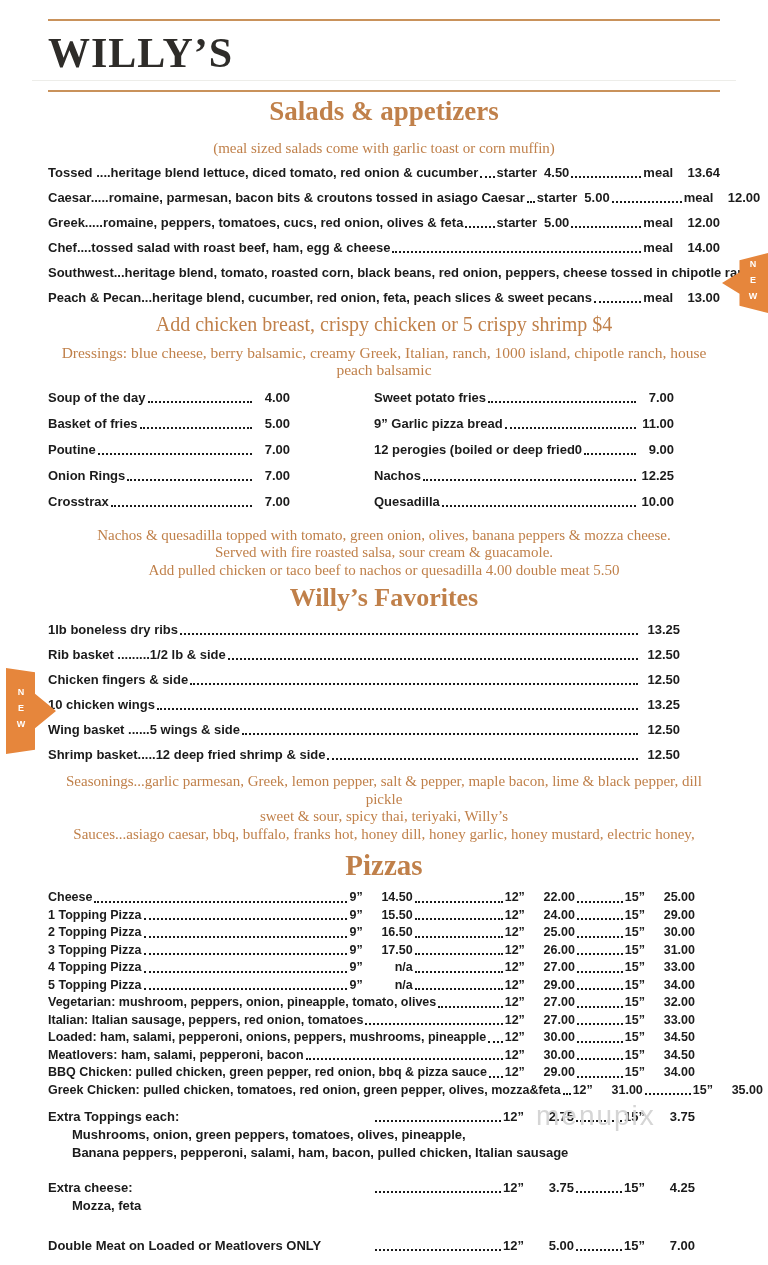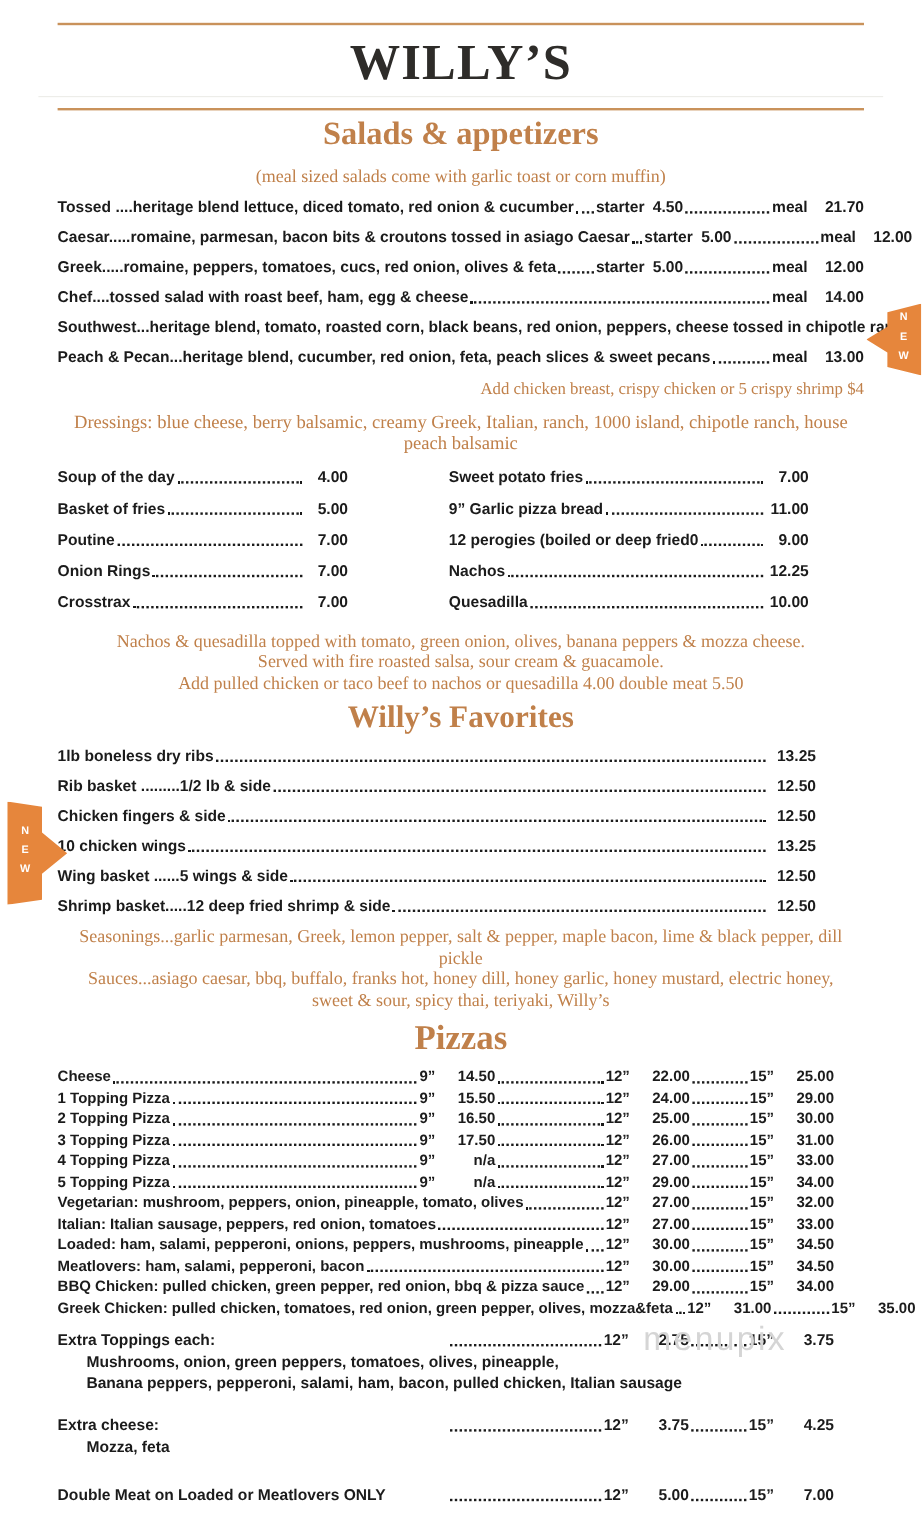--- a/index.html
+++ b/index.html
@@ -12,29 +12,29 @@
   *{box-sizing:border-box;}
   html,body{margin:0;padding:0;background:#fff;}
   body{width:768px;height:1265px;font-family:"Liberation Sans",sans-serif;}
   .menu{position:relative;width:768px;height:1265px;overflow:hidden;padding:0 48px;background:#fff;}
 
   .rule{border:none;border-top:2px solid var(--accent);height:0;margin:0;}
   .rule-top{margin-top:19px;}
   .hairline{border-top:1px solid #EDEDE9;margin:0 -16px;}
 
   .title{font-family:"Liberation Serif",serif;font-weight:600;font-size:42px;line-height:1.12;
-         letter-spacing:1px;text-align:center;color:#2E2C29;margin:9px 0 3px;}
+         letter-spacing:1px;text-align:left;color:#2E2C29;margin:9px 0 3px;}
 
   .h2{font-family:"Liberation Serif",serif;color:var(--heading);text-align:center;font-weight:600;margin:12px;}
   .h2-salads{font-size:27px;margin-top:4px;}
   .h2-fav{font-size:26px;margin:4px 0 10px;}
   .h2-pizza{font-size:29px;margin:6px 0 9px;}
   .subtitle{font-family:"Liberation Serif",serif;color:var(--heading);text-align:center;font-size:15px;margin-top:13px;}
   .note{font-family:"Liberation Serif",serif;color:var(--heading);text-align:center;font-size:15px;line-height:17.5px;}
-  .addon{font-size:14px;margin-top:5px;text-align:right;}
+  .addon{font-size:20px;margin-top:5px;}
   .dressings{font-size:15.5px;margin-top:10px;}
   .notes-block{margin-top:6px;}
 
   .row{display:flex;align-items:flex-end;font-weight:bold;font-size:13px;color:var(--ink);
        line-height:13px;margin-bottom:12px;}
   .nm{white-space:nowrap;}
   .dots{flex:1 1 auto;height:0;border-bottom:2px dotted var(--ink);margin:0 2px 1px 2px;min-width:8px;}
   .dots-fixed70{flex:0 0 70px;}
   .grp{display:flex;align-items:flex-start;white-space:nowrap;}
   .lbl{margin-right:7px;}
@@ -95,21 +95,21 @@
       <div class="row">
         <span class="nm">Tossed ....heritage blend lettuce, diced tomato, red onion &amp; cucumber</span>
         <span class="dots"></span>
         <span class="grp">
           <span class="lbl">starter</span>
           <span class="val">4.50</span>
         </span>
         <span class="dots dots-fixed70"></span>
         <span class="grp">
           <span class="lbl">meal</span>
-          <span class="val val-meal">21.70</span>
+          <span class="val val-meal">13.64</span>
         </span>
       </div>
 
       <div class="row">
         <span class="nm">Caesar.....romaine, parmesan, bacon bits &amp; croutons tossed in asiago Caesar</span>
         <span class="dots"></span>
         <span class="grp">
           <span class="lbl">starter</span>
           <span class="val">5.00</span>
         </span>
@@ -278,23 +278,23 @@
         <span class="nm">Shrimp basket.....12 deep fried shrimp &amp; side</span>
         <span class="dots"></span>
         <span class="val">12.50</span>
       </div>
     </div>
 
   <div class="notes-block">
 
       <div class="note">Seasonings...garlic parmesan,  Greek, lemon pepper, salt &amp; pepper, maple bacon, lime &amp; black pepper, dill pickle</div>
 
+      <div class="note">sweet &amp; sour, spicy thai, teriyaki, Willy’s</div>
+
       <div class="note">Sauces...asiago caesar, bbq, buffalo, franks hot, honey dill, honey garlic, honey mustard, electric honey,</div>
-
-      <div class="note">sweet &amp; sour, spicy thai, teriyaki, Willy’s</div>
     </div>
 
   <h2 class="h2 h2-pizza">Pizzas</h2>
 
   <div class="pizza-rows">
 
       <div class="row">
         <span class="nm">Cheese</span>
         <span class="dots"></span>
         <span class="grp">

